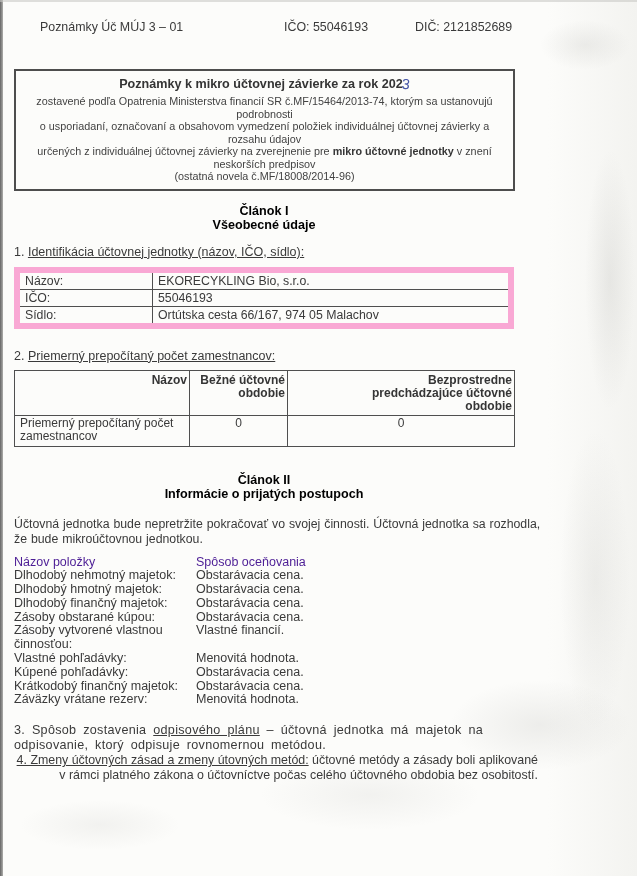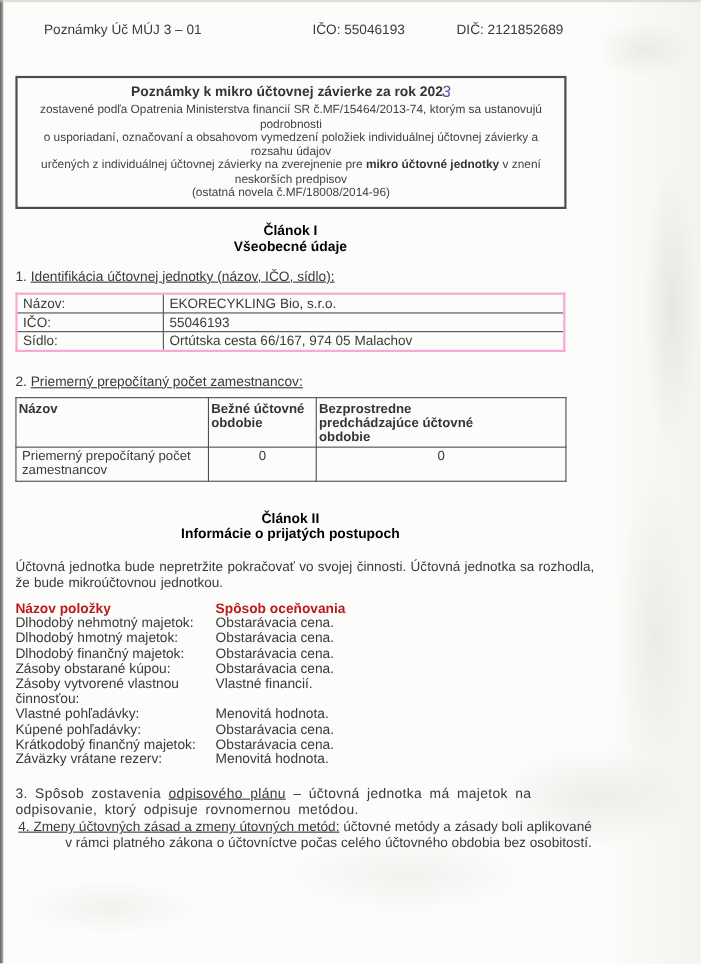--- a/index.html
+++ b/index.html
@@ -46,43 +46,43 @@
   .article-heading{width:500px;text-align:center;font-weight:bold;font-size:12.6px;line-height:14px;color:#000000;}
   .a1{margin-top:13px;}
   .a2{margin-top:26px;}
 
   .numbered{margin:0;font-size:12.5px;}
   .s1{margin-top:13px;}
   .s2{margin-top:20px;}
   .ul{text-decoration:underline;}
 
   table{border-collapse:collapse;background:transparent;}
-  .table1{margin-top:8px;width:500px;border:2px solid #f9a8d4;}
+  .table1{margin-top:8px;width:500px;border:6px solid #f9a8d4;}
   .table1 td{border:1px solid #4f4f4f;font-size:12.3px;height:16px;padding:0 5px;vertical-align:middle;}
   .table1 .lbl{width:122px;}
 
   .table2{margin-top:7px;width:501px;border:1px solid #4f4f4f;}
   .table2 th,.table2 td{border:1px solid #4f4f4f;font-size:12px;}
-  .table2 th{font-weight:bold;text-align:left;vertical-align:top;padding:3px 2px 2px 2px;color:#353535;}
+  .table2 th{font-weight:bold;text-align:right;vertical-align:top;padding:3px 2px 2px 2px;color:#353535;}
   .table2 .line{display:block;line-height:13px;}
   .table2 .c1{width:170px;}
   .table2 .c2{width:93px;}
   .table2 td{vertical-align:top;padding:1px 5px;height:28px;line-height:13.5px;}
   .table2 .num{text-align:center;}
 
   .body-par{margin:16px 0 0 0;width:534px;font-size:12.3px;line-height:15.5px;word-spacing:.5px;}
 
   .val-intro{margin:28px 0 0 0;font-size:12.5px;}
   .vnum{display:inline-block;width:31px;}
 
   .val-grid{
     margin-top:8px;display:grid;grid-template-columns:182px 1fr;
     font-size:12.5px;line-height:13.8px;column-gap:0;
   }
-  .vh{font-weight:bold;color:#b91c1c;}
+  .vh{font-weight:normal;color:#4c1d95;}
 
   .closing{margin-top:16px;width:524px;}
   .p3{margin:0;font-size:12.6px;line-height:15px;word-spacing:3px;letter-spacing:.3px;}
   .p4{margin:0;font-size:12.4px;line-height:15px;text-align:right;}
 </style>
 </head>
 <body>
 
 <div class="artifact edge-left"></div>
 <div class="artifact edge-top"></div>

